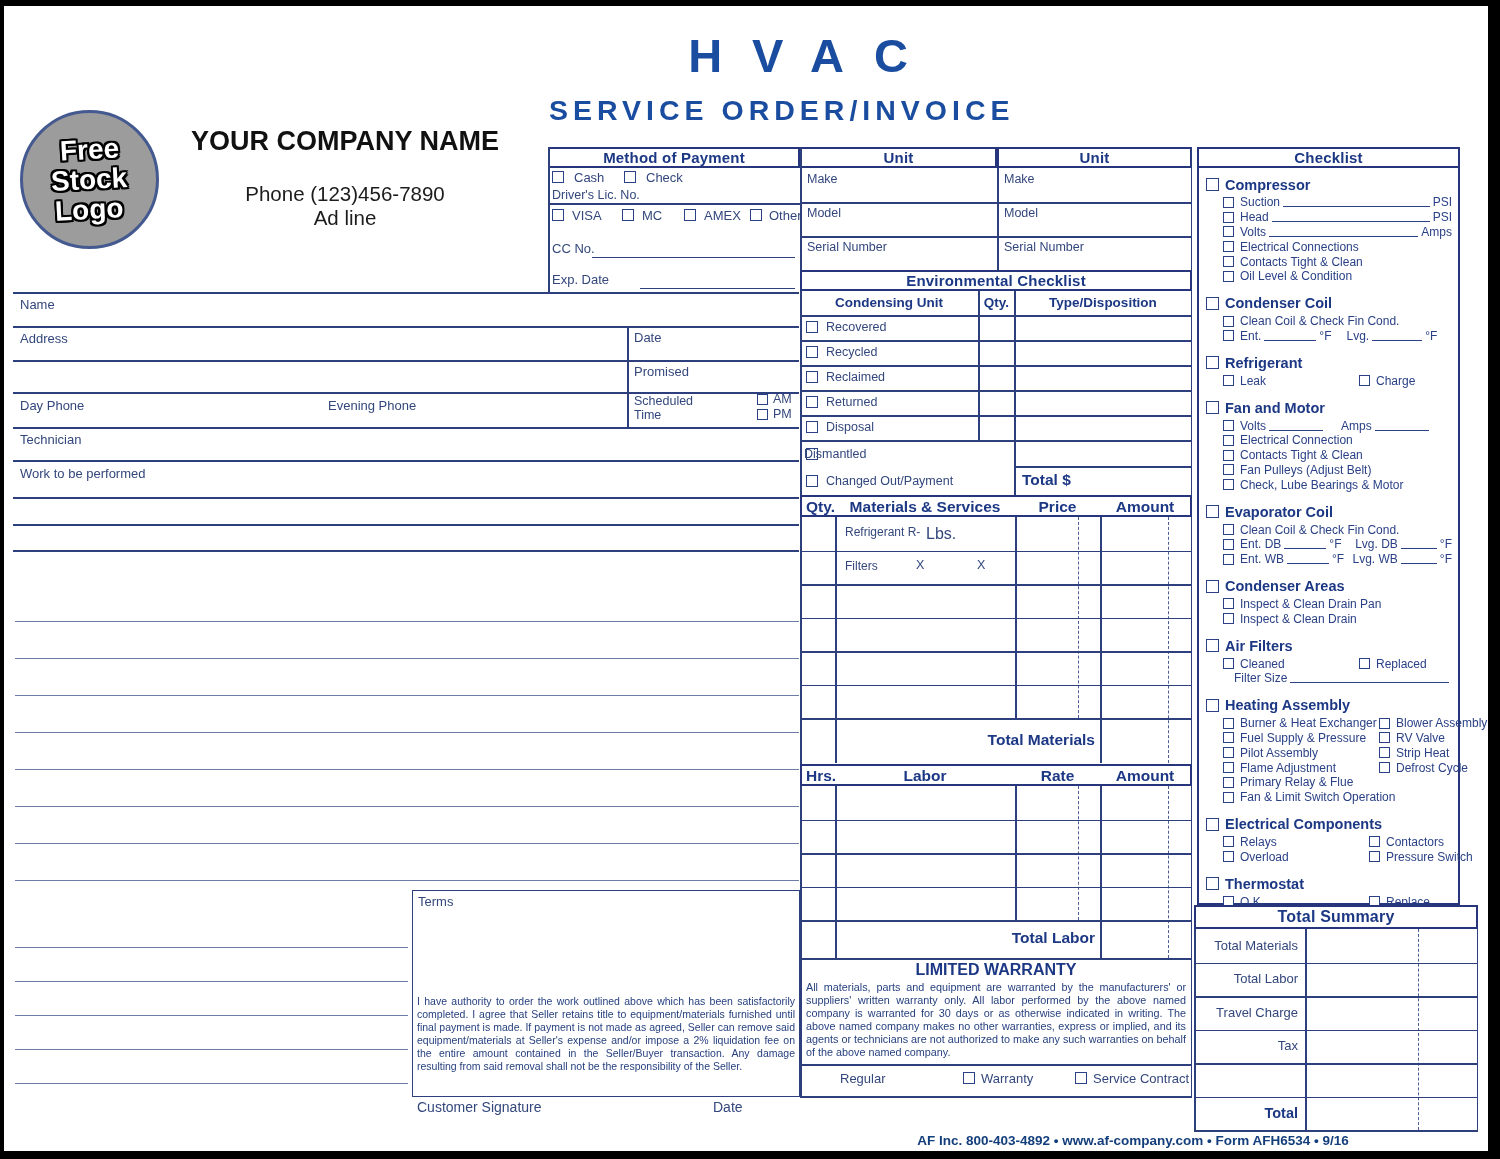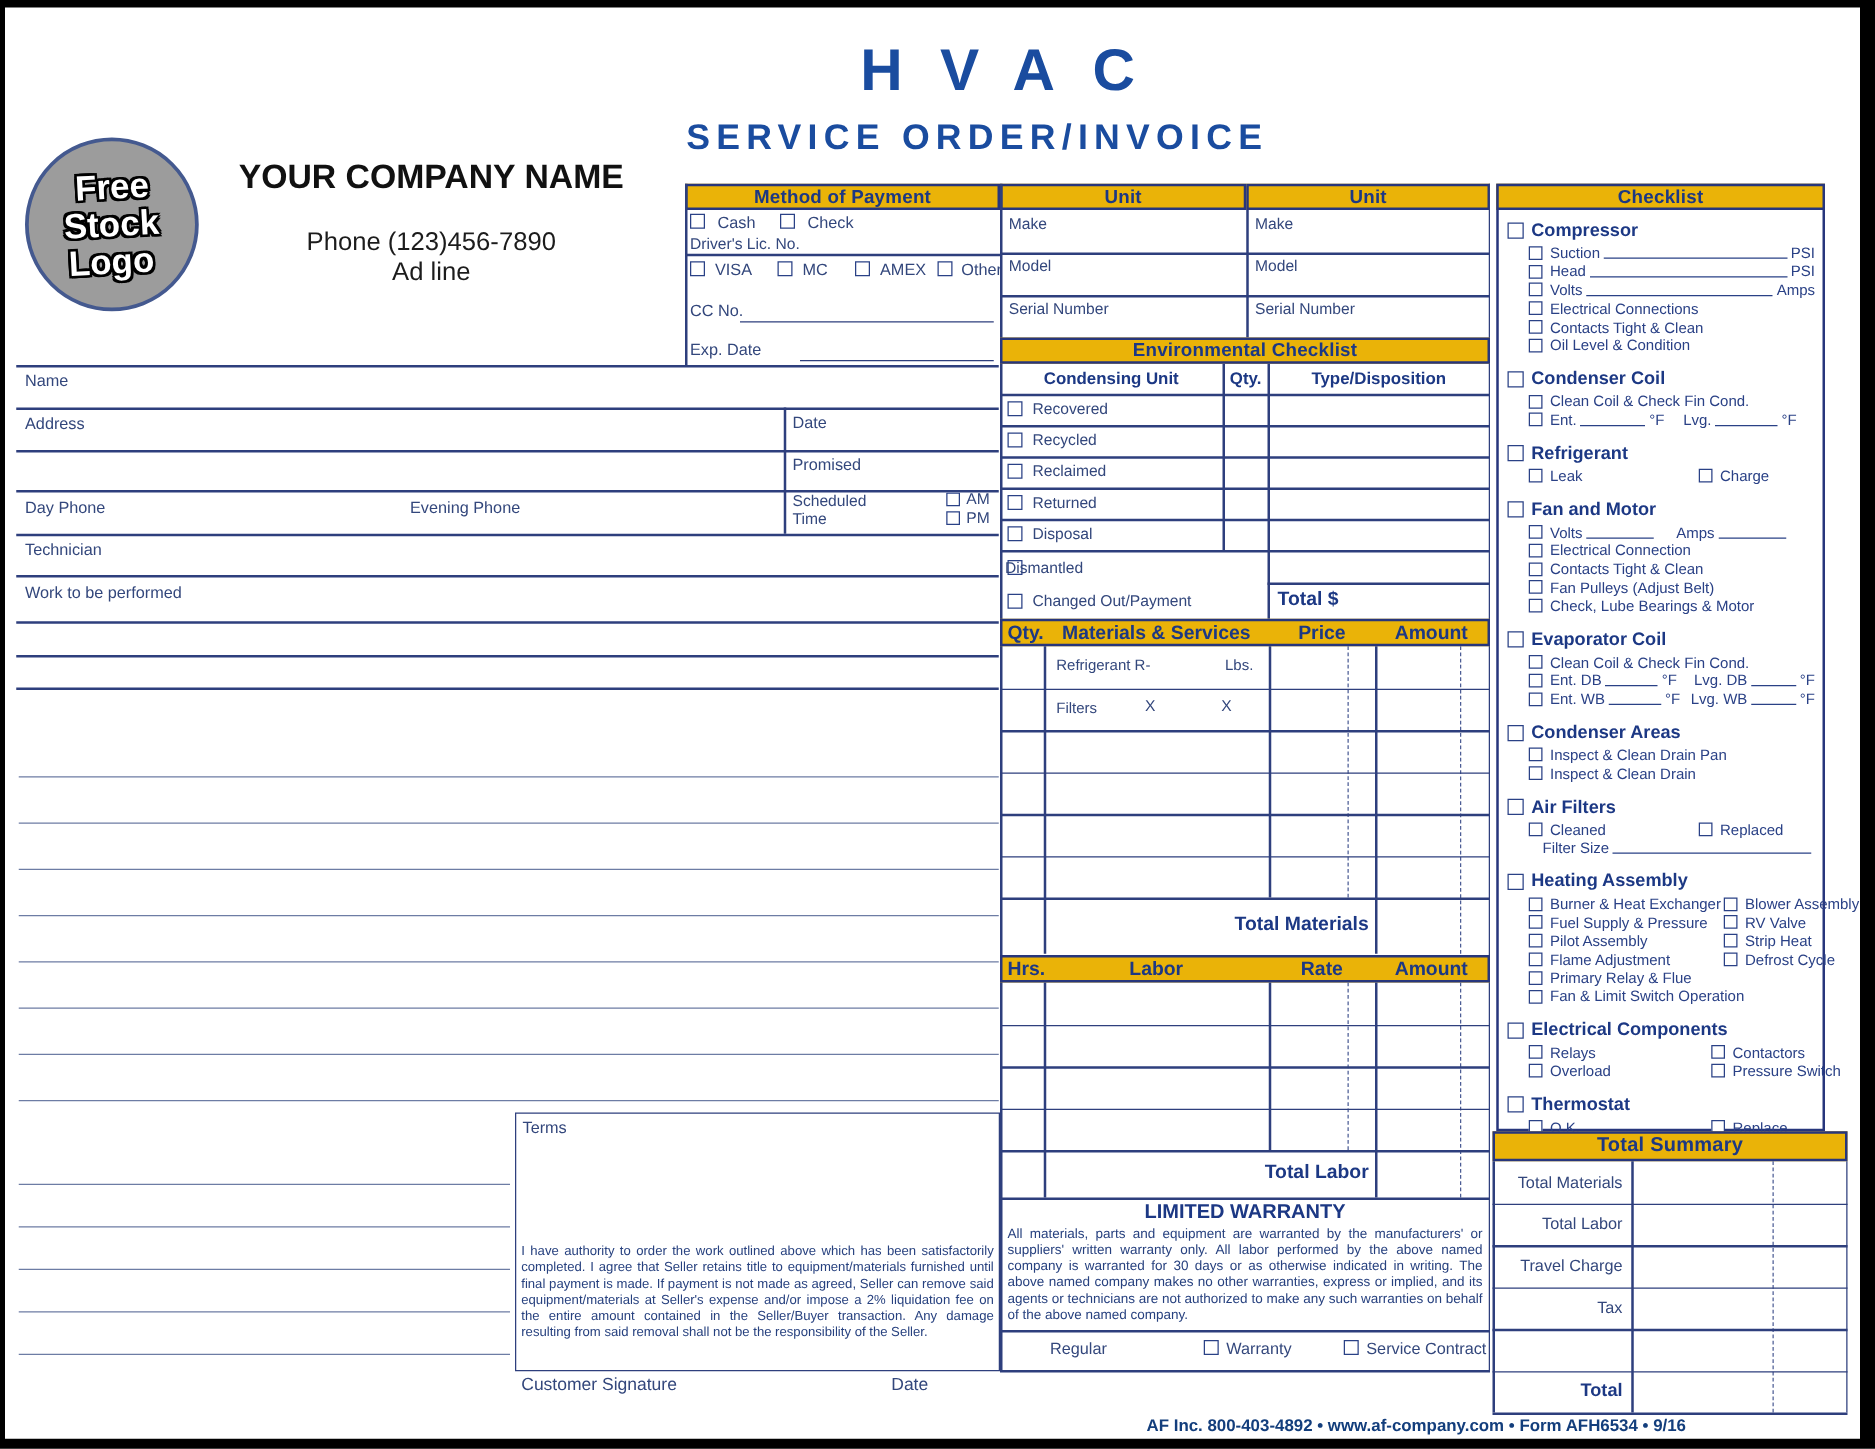--- a/index.html
+++ b/index.html
@@ -1,20 +1,20 @@
 <!DOCTYPE html>
 <html><head>
 <meta charset="utf-8">
 <style>
   html,body{margin:0;padding:0;}
   .page{position:relative;width:1500px;height:1159px;background:#000;font-family:"Liberation Sans",sans-serif;overflow:hidden;}
   .sheet{position:absolute;left:4px;top:6px;width:1484px;height:1145px;background:#fff;}
   .abs{position:absolute;}
   
-  .bar{position:absolute;box-sizing:border-box;background:#eab308;border:2px solid #27367c;color:#1c3884;font-weight:bold;text-align:center;font-size:15px;display:flex;align-items:center;justify-content:center;letter-spacing:.2px;}
+  .bar{position:absolute;box-sizing:border-box;background:#ffffff;border:2px solid #27367c;color:#1c3884;font-weight:bold;text-align:center;font-size:15px;display:flex;align-items:center;justify-content:center;letter-spacing:.2px;}
   
   .hl{position:absolute;background:#2e3f7d;height:1.5px;}
   .vl{position:absolute;background:#2e3f7d;width:1.5px;}
   .vd{position:absolute;width:0;border-left:1.5px dashed #4c5d95;}
   .gl{position:absolute;background:#6d7ca4;height:1px;}
   
   .flabel{position:absolute;font-size:12.5px;color:#33477c;white-space:nowrap;}
   .flabel13{position:absolute;font-size:13px;color:#33477c;white-space:nowrap;}
   .blabel{position:absolute;font-size:13.5px;color:#1c3884;font-weight:bold;white-space:nowrap;}
   .big{position:absolute;font-size:15.5px;color:#1c3884;font-weight:bold;white-space:nowrap;}
@@ -163,21 +163,21 @@
   <div class="vl" style="left:1100px;top:517px;height:246px"></div>
   <div class="vd" style="left:1078px;top:517px;height:201px"></div>
   <div class="vd" style="left:1168px;top:517px;height:246px"></div>
   <div class="hl" style="left:800px;top:550.5px;width:392px"></div>
   <div class="hl" style="left:800px;top:584px;width:392px"></div>
   <div class="hl" style="left:800px;top:617.5px;width:392px"></div>
   <div class="hl" style="left:800px;top:651px;width:392px"></div>
   <div class="hl" style="left:800px;top:684.5px;width:392px"></div>
   <div class="hl" style="left:800px;top:718px;width:392px"></div>
   <div class="flabel" style="left:845px;top:525px;font-size:12px">Refrigerant R-</div>
-  <div class="flabel" style="left:980px;top:525px;font-size:12px">Lbs.</div>
+  <div class="flabel" style="left:926px;top:525px;font-size:16px">Lbs.</div>
   <div class="flabel" style="left:845px;top:559px;font-size:12px">Filters</div>
   <div class="flabel" style="left:916px;top:558px;font-size:12.5px">X</div>
   <div class="flabel" style="left:977px;top:558px;font-size:12.5px">X</div>
   <div class="big" style="left:880px;top:731px;width:215px;text-align:right">Total Materials</div>
 
   <div class="bar" style="left:800px;top:764px;width:392px;height:22px"></div>
   <div class="big" style="left:806px;top:767px">Hrs.</div>
   <div class="big" style="left:835px;top:767px;width:180px;text-align:center">Labor</div>
   <div class="big" style="left:1015px;top:767px;width:85px;text-align:center">Rate</div>
   <div class="big" style="left:1100px;top:767px;width:90px;text-align:center">Amount</div>

